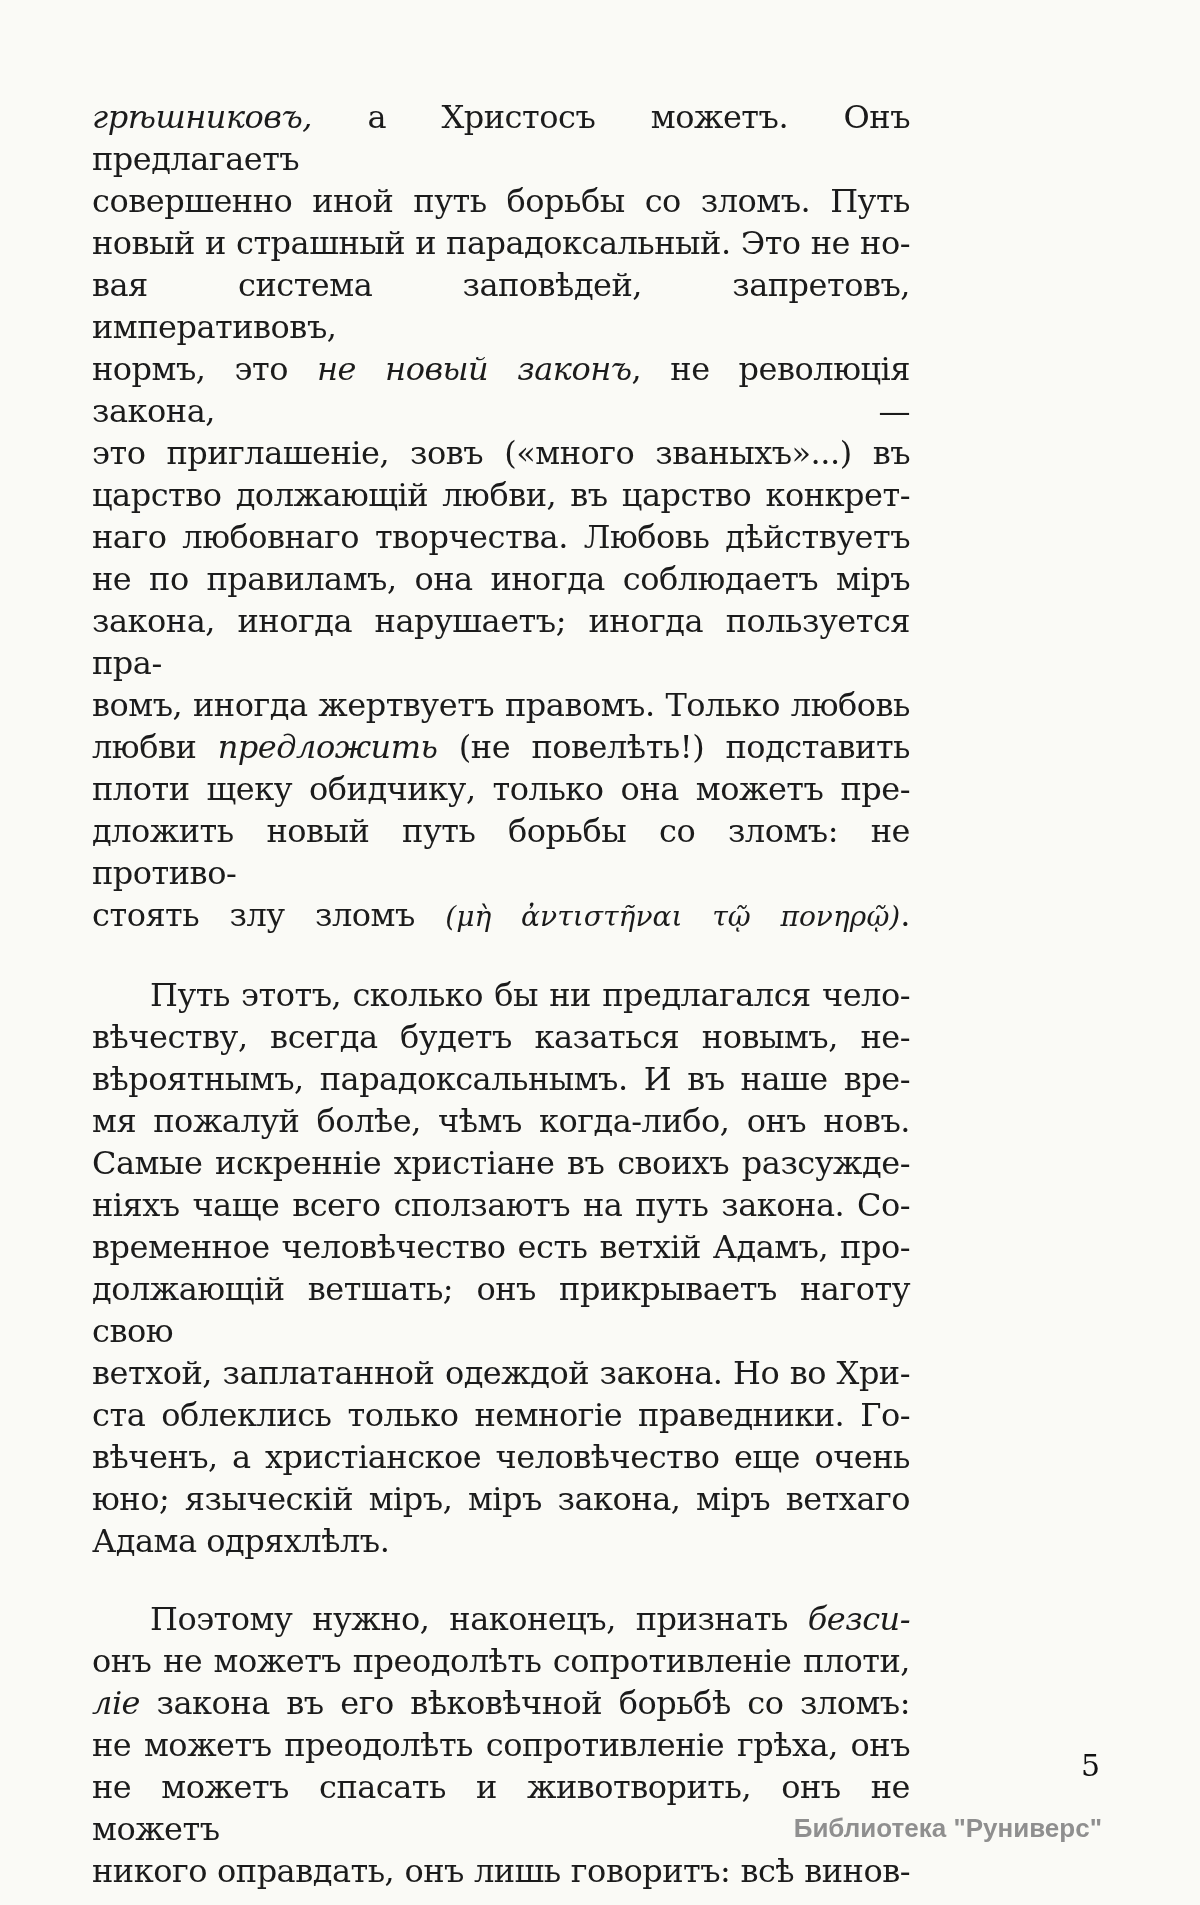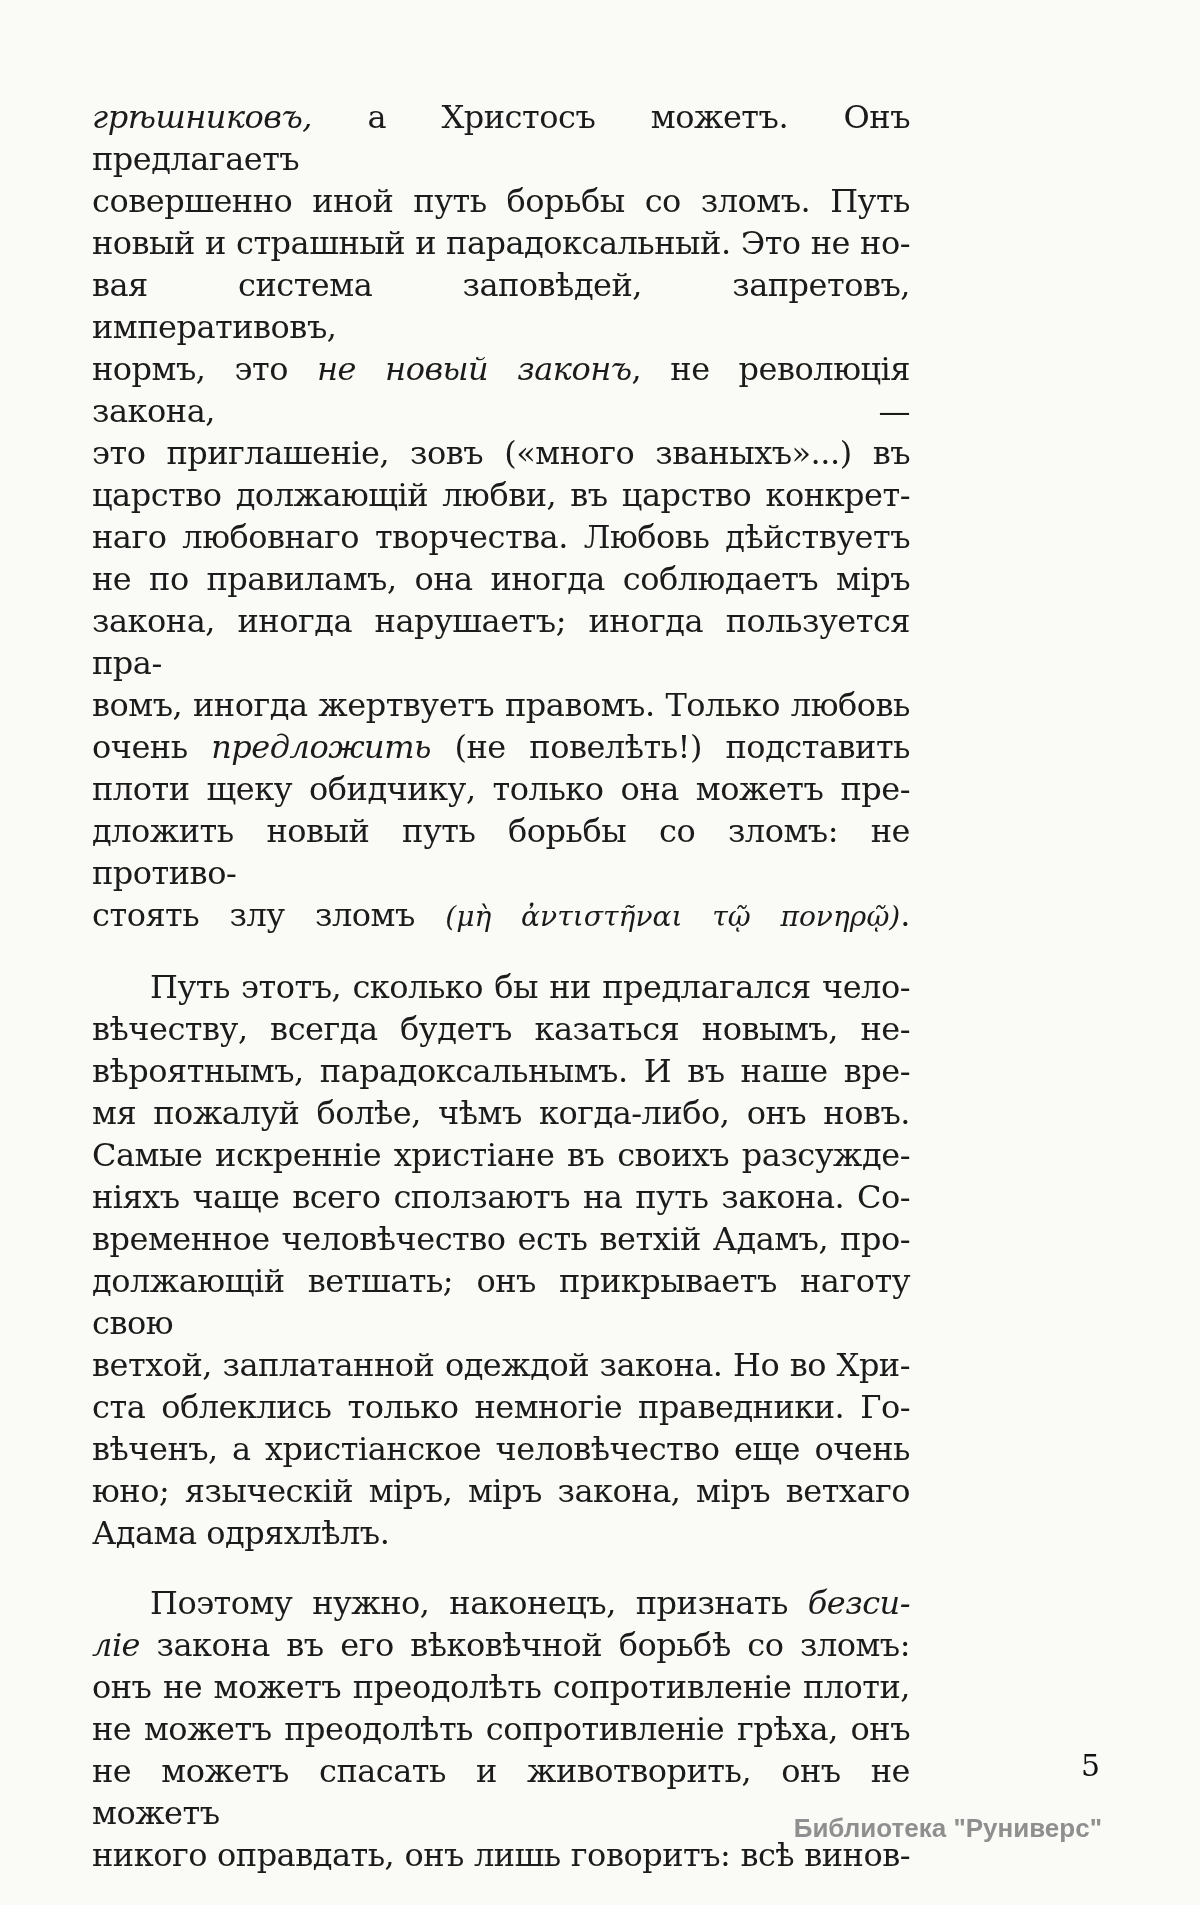--- a/index.html
+++ b/index.html
@@ -26,21 +26,21 @@
     left: 92px;
     top: 96px;
     width: 818px;
     color: #1b1b1b;
     font-family: "DejaVu Serif", "Liberation Serif", serif;
     font-size: 32px;
     line-height: 42px;
     letter-spacing: -0.5px;
   }
   .paragraph { margin: 0; }
-  .paragraph + .paragraph { margin-top: 28px; }
+  .paragraph + .paragraph { margin-top: 36px; }
   .line {
     text-align: justify;
     text-align-last: justify;
     white-space: normal;
   }
   .line.no-justify {
     text-align: left;
     text-align-last: left;
   }
   .line.indent { text-indent: 58px; }
@@ -83,21 +83,21 @@
         <div class="line"><span>совершенно иной путь борьбы со зломъ. Путь</span></div>
         <div class="line"><span>новый и страшный и парадоксальный. Это не но-</span></div>
         <div class="line"><span>вая система заповѣдей, запретовъ, императивовъ,</span></div>
         <div class="line"><span>нормъ, это </span><span class="italic">не новый законъ</span><span>, не революція закона, —</span></div>
         <div class="line"><span>это приглашеніе, зовъ («много званыхъ»...) въ</span></div>
         <div class="line"><span>царство должающій любви, въ царство конкрет-</span></div>
         <div class="line"><span>наго любовнаго творчества. Любовь дѣйствуетъ</span></div>
         <div class="line"><span>не по правиламъ, она иногда соблюдаетъ міръ</span></div>
         <div class="line"><span>закона, иногда нарушаетъ; иногда пользуется пра-</span></div>
         <div class="line"><span>вомъ, иногда жертвуетъ правомъ. Только любовь</span></div>
-        <div class="line"><span>очень </span><span class="italic">предложить</span><span> (не повелѣть!) подставить</span></div>
+        <div class="line"><span>любви </span><span class="italic">предложить</span><span> (не повелѣть!) подставить</span></div>
         <div class="line"><span>плоти щеку обидчику, только она можетъ пре-</span></div>
         <div class="line"><span>дложить новый путь борьбы со зломъ: не противо-</span></div>
         <div class="line"><span>стоять злу зломъ </span><span class="greek">(μὴ ἀντιστῆναι τῷ πονηρῷ)</span><span>.</span></div>
       </div>
       <div class="paragraph">
         <div class="line indent"><span>Путь этотъ, сколько бы ни предлагался чело-</span></div>
         <div class="line"><span>вѣчеству, всегда будетъ казаться новымъ, не-</span></div>
         <div class="line"><span>вѣроятнымъ, парадоксальнымъ. И въ наше вре-</span></div>
         <div class="line"><span>мя пожалуй болѣе, чѣмъ когда-либо, онъ новъ.</span></div>
         <div class="line"><span>Самые искренніе христіане въ своихъ разсужде-</span></div>
@@ -105,22 +105,22 @@
         <div class="line"><span>временное человѣчество есть ветхій Адамъ, про-</span></div>
         <div class="line"><span>должающій ветшать; онъ прикрываетъ наготу свою</span></div>
         <div class="line"><span>ветхой, заплатанной одеждой закона. Но во Хри-</span></div>
         <div class="line"><span>ста облеклись только немногіе праведники. Го-</span></div>
         <div class="line"><span>вѣченъ, а христіанское человѣчество еще очень</span></div>
         <div class="line"><span>юно; языческій міръ, міръ закона, міръ ветхаго</span></div>
         <div class="line no-justify"><span>Адама одряхлѣлъ.</span></div>
       </div>
       <div class="paragraph">
         <div class="line indent"><span>Поэтому нужно, наконецъ, признать </span><span class="italic">безси-</span></div>
+        <div class="line"><span>онъ не можетъ преодолѣть сопротивленіе плоти,</span></div>
         <div class="line"><span class="italic">ліе</span><span> закона въ его вѣковѣчной борьбѣ со зломъ:</span></div>
-        <div class="line"><span>онъ не можетъ преодолѣть сопротивленіе плоти,</span></div>
         <div class="line"><span>не можетъ преодолѣть сопротивленіе грѣха, онъ</span></div>
         <div class="line"><span>не можетъ спасать и животворить, онъ не можетъ</span></div>
         <div class="line"><span>никого оправдать, онъ лишь говоритъ: всѣ винов-</span></div>
       </div>
     </div>
   <div class="page-number">5</div>
   <div class="watermark" style="color: rgb(143, 143, 143);">Библиотека "Руниверс"</div>
 </div>
 
 </body></html>

